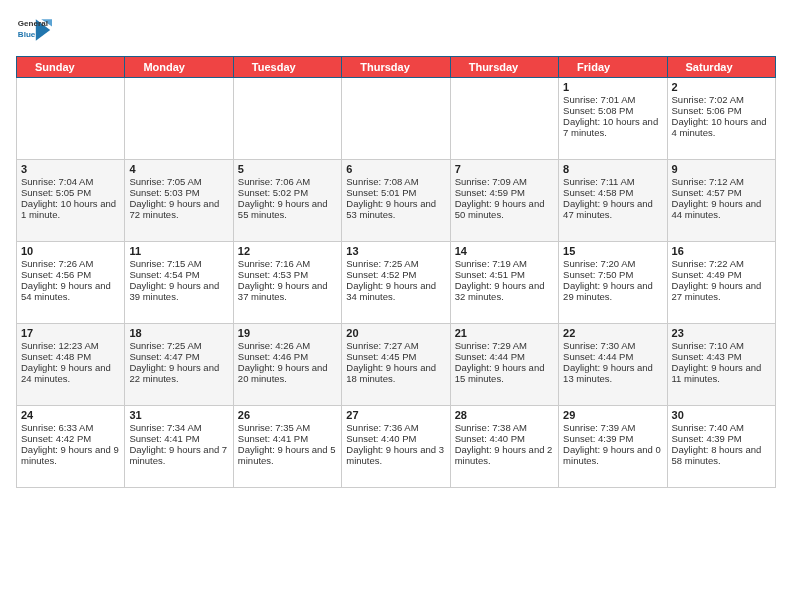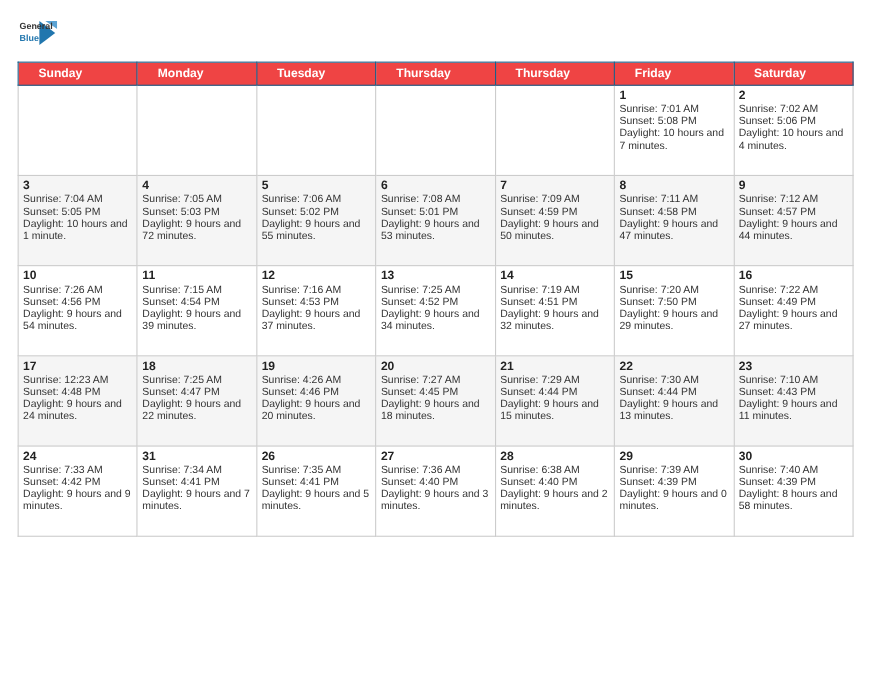--- a/index.html
+++ b/index.html
@@ -259,21 +259,21 @@
           <td>
             <span class="day-number">23</span>
             <div>Sunrise: 7:10 AM</div>
             <div>Sunset: 4:43 PM</div>
             <div>Daylight: 9 hours and 11 minutes.</div>
           </td>
         </tr>
         <tr>
           <td>
             <span class="day-number">24</span>
-            <div>Sunrise: 7:33 AM</div>
+            <div>Sunrise: 6:33 AM</div>
             <div>Sunset: 4:42 PM</div>
             <div>Daylight: 9 hours and 9 minutes.</div>
           </td>
           <td>
             <span class="day-number">31</span>
             <div>Sunrise: 7:34 AM</div>
             <div>Sunset: 4:41 PM</div>
             <div>Daylight: 9 hours and 7 minutes.</div>
           </td>
           <td>
@@ -283,21 +283,21 @@
             <div>Daylight: 9 hours and 5 minutes.</div>
           </td>
           <td>
             <span class="day-number">27</span>
             <div>Sunrise: 7:36 AM</div>
             <div>Sunset: 4:40 PM</div>
             <div>Daylight: 9 hours and 3 minutes.</div>
           </td>
           <td>
             <span class="day-number">28</span>
-            <div>Sunrise: 6:38 AM</div>
+            <div>Sunrise: 7:38 AM</div>
             <div>Sunset: 4:40 PM</div>
             <div>Daylight: 9 hours and 2 minutes.</div>
           </td>
           <td>
             <span class="day-number">29</span>
             <div>Sunrise: 7:39 AM</div>
             <div>Sunset: 4:39 PM</div>
             <div>Daylight: 9 hours and 0 minutes.</div>
           </td>
           <td>

